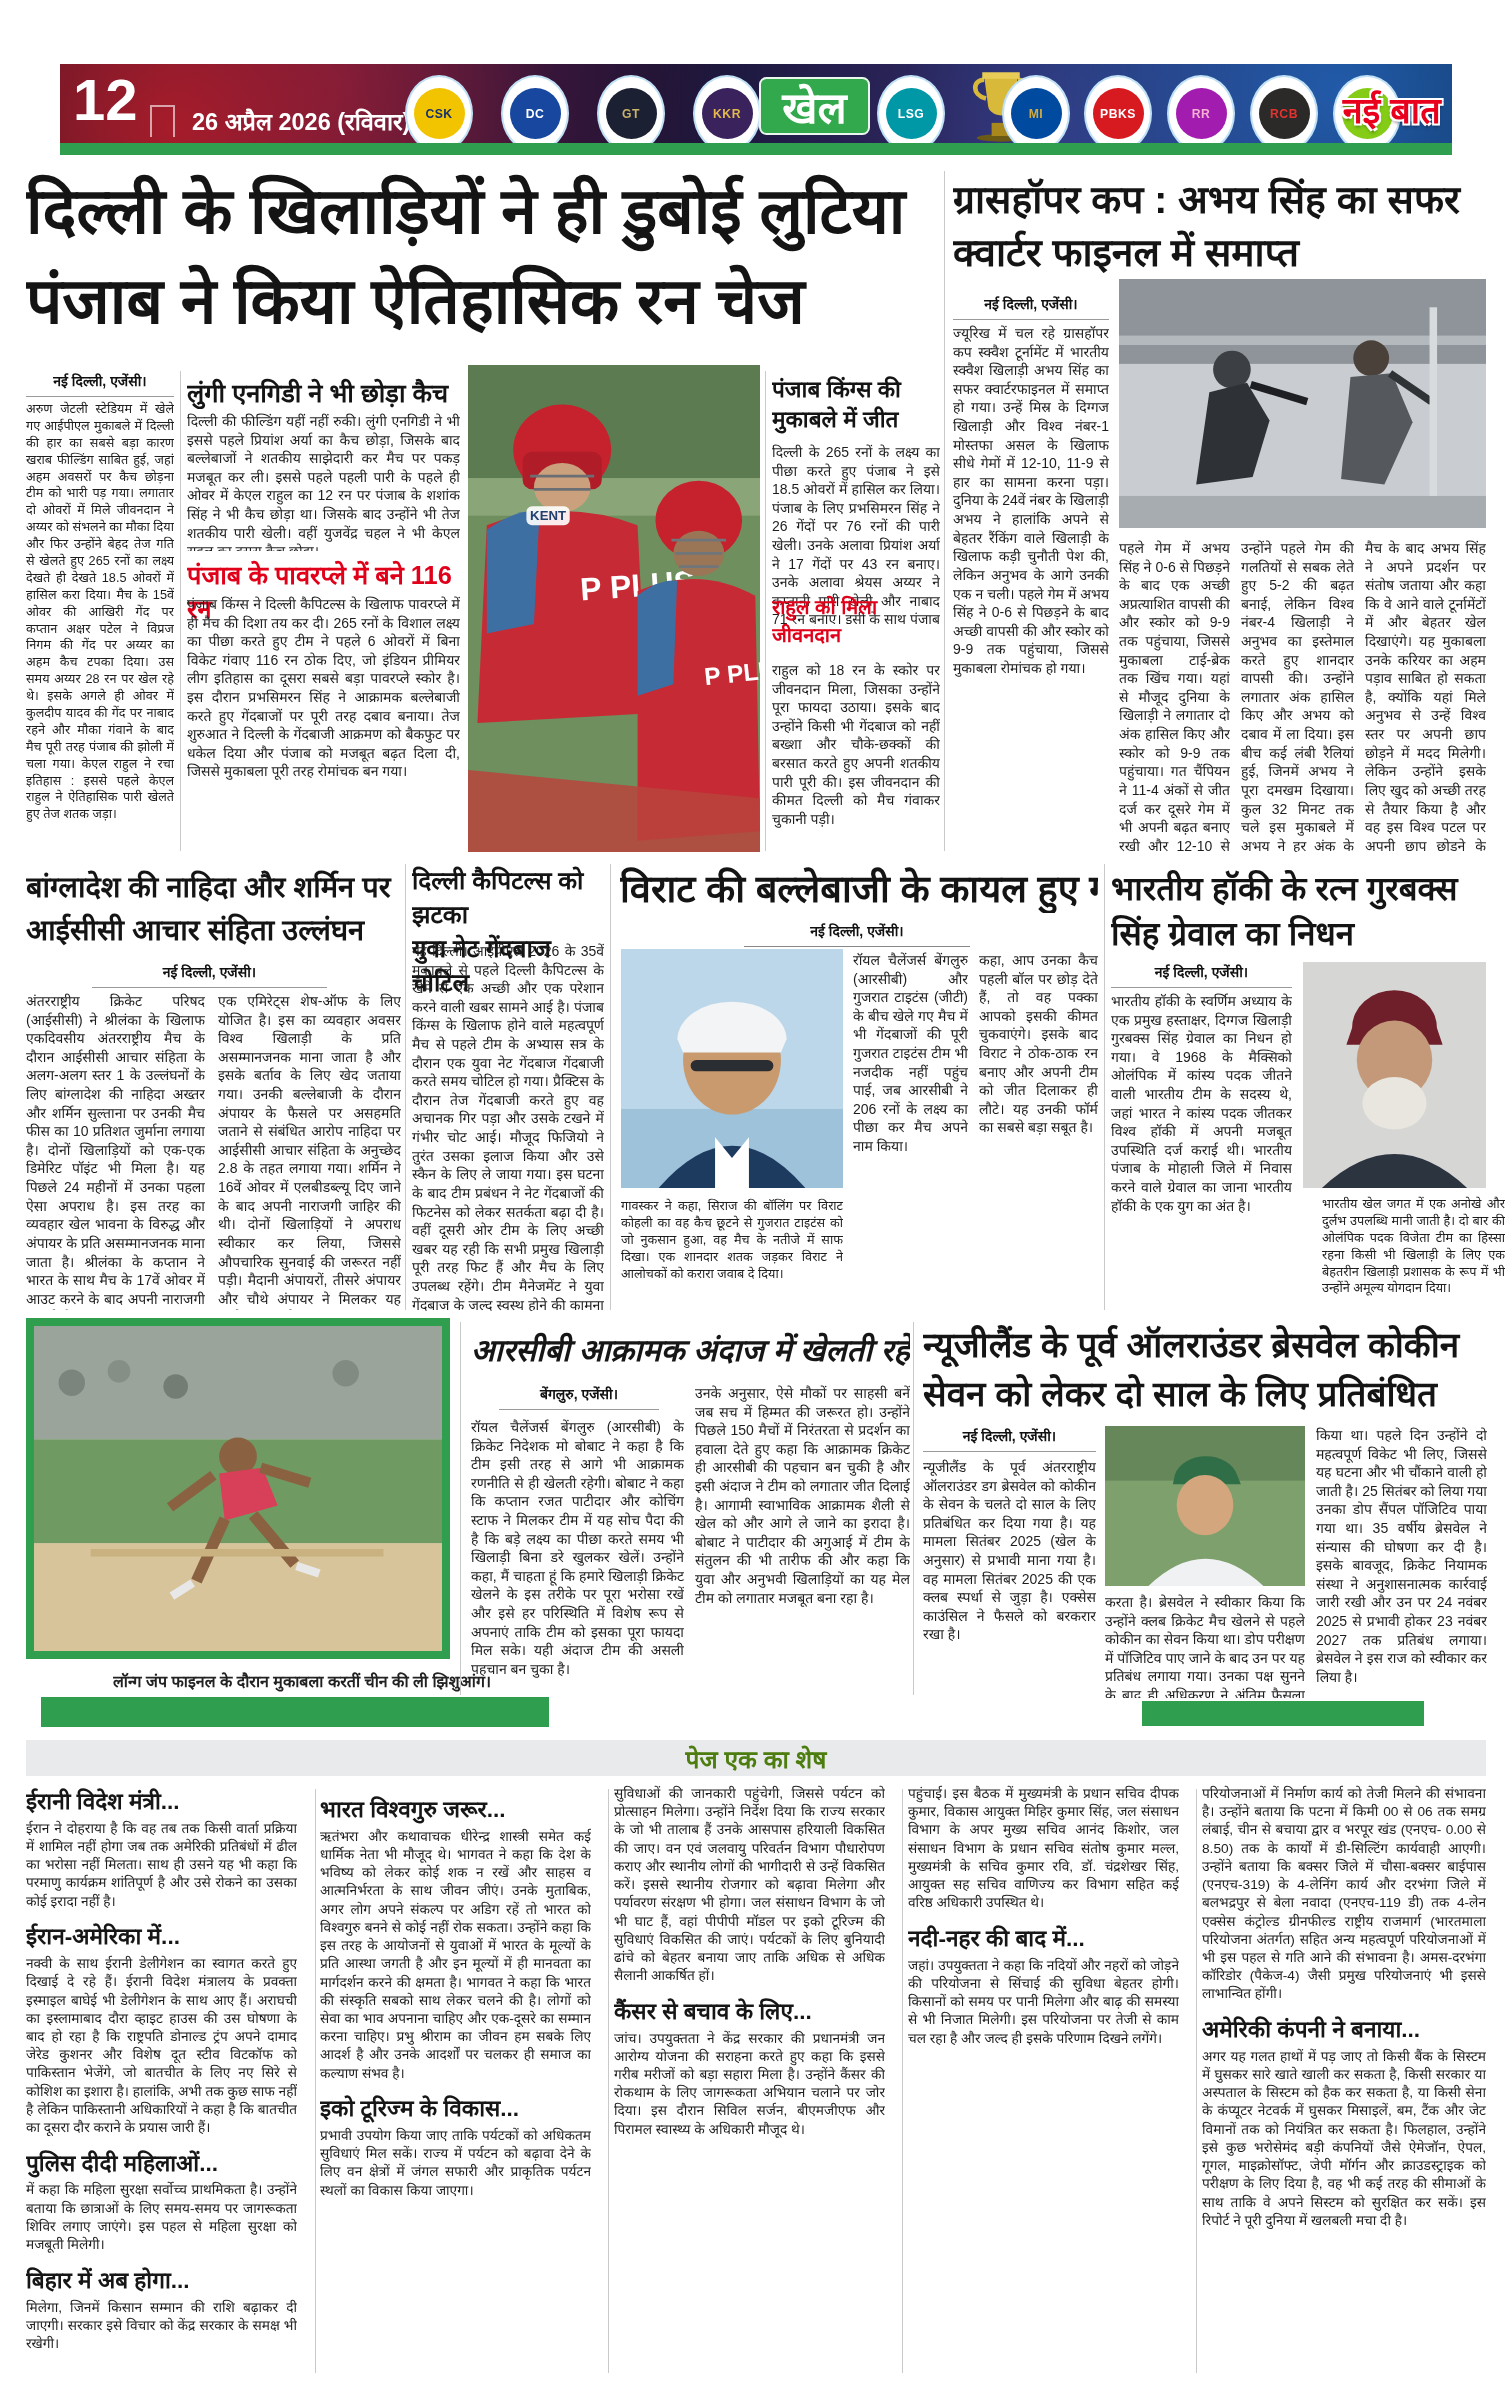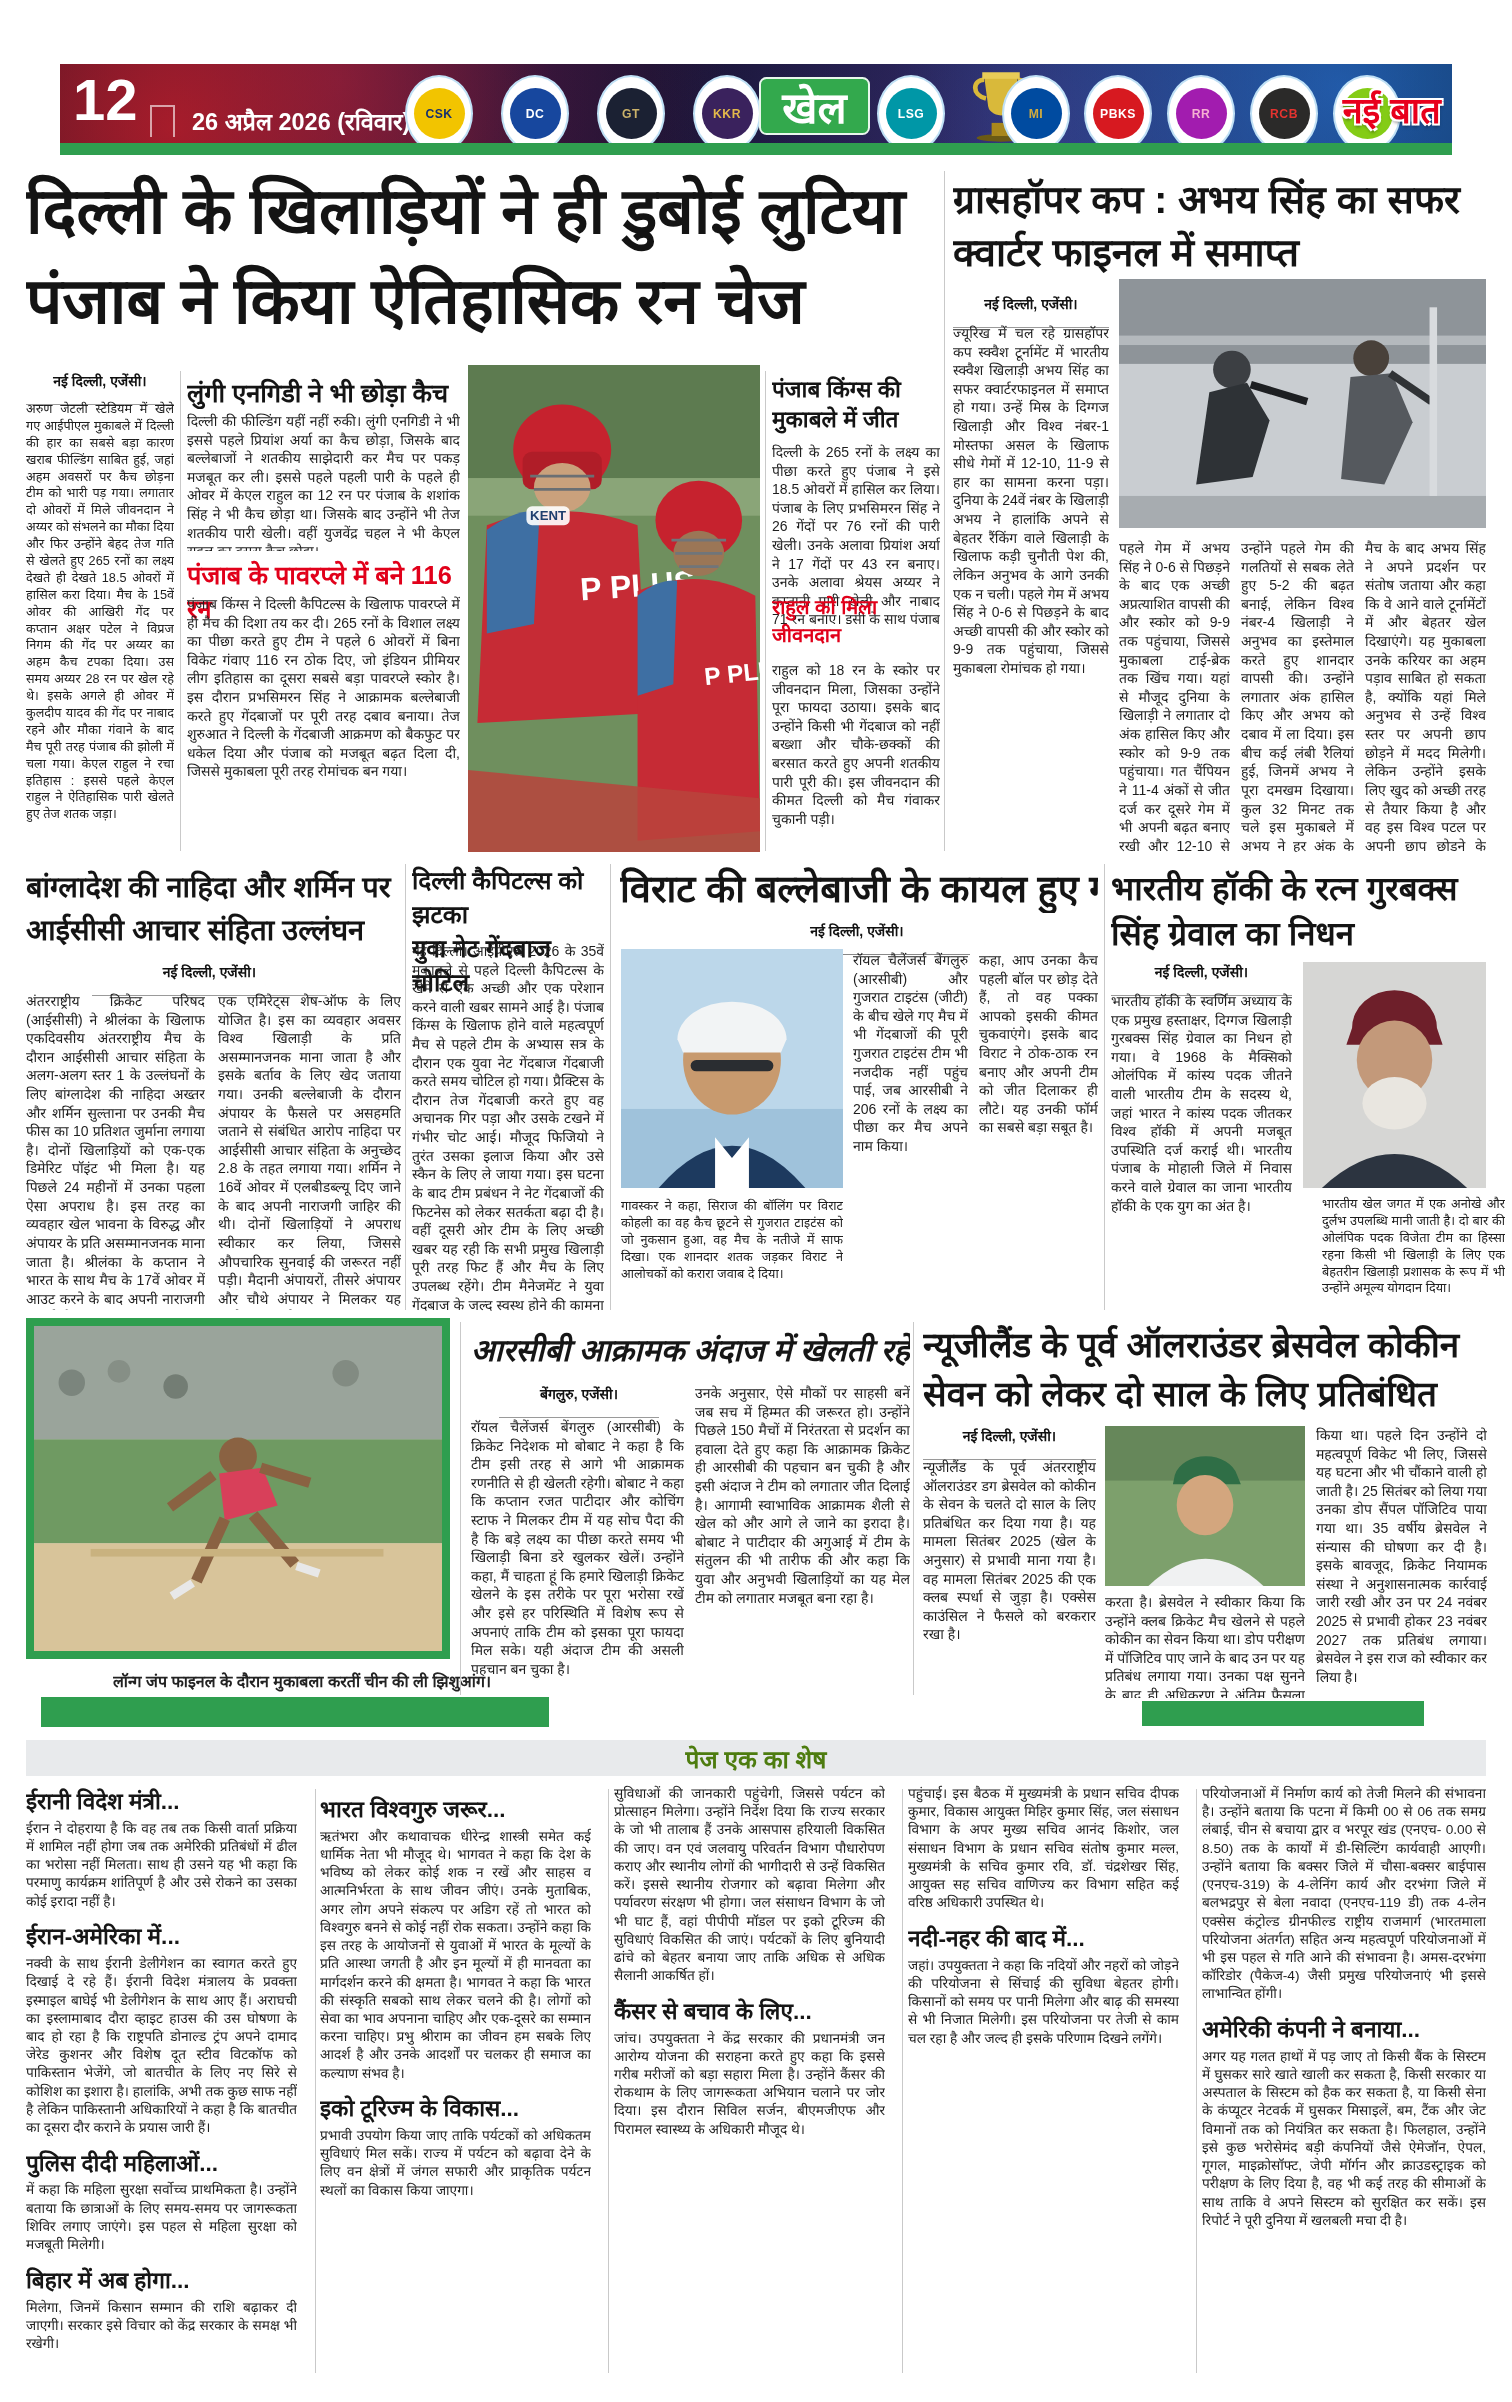--- a/index.html
+++ b/index.html
@@ -3,21 +3,21 @@
 <meta charset="utf-8">
 <style>
   *{margin:0;padding:0;box-sizing:border-box}
   html,body{background:#888}
   .page{position:relative;width:1512px;height:2402px;background:#fff;margin:0 auto;
         font-family:"Liberation Sans","DejaVu Sans",sans-serif;overflow:hidden}
   .abs{position:absolute}
   .jt{text-align:justify;color:#1e1e1e;font-size:14px;line-height:1.33;overflow:hidden}
   .small{font-size:12.7px}
   .byline{font-weight:bold;text-align:center;font-size:14px;color:#111;
-          border-bottom:0.9px solid #9a9a9a;padding-bottom:14px;overflow:hidden;white-space:nowrap}
+          border-bottom:0.9px solid #9a9a9a;padding-bottom:6px;overflow:hidden;white-space:nowrap}
   .hblack{font-weight:800;color:#141414;overflow:hidden}
   .hred{font-weight:800;color:#e1001a;overflow:hidden}
   .vr{position:absolute;width:0.9px;background:#c9c9c9}
   
   .banner{background:
       radial-gradient(circle at 8% 80%, rgba(200,30,40,.75), rgba(200,30,40,0) 30%),
       radial-gradient(circle at 20% 20%, rgba(150,40,90,.5), rgba(0,0,0,0) 35%),
       radial-gradient(circle at 92% 30%, rgba(40,120,220,.65), rgba(0,0,0,0) 35%),
       radial-gradient(circle at 70% 90%, rgba(90,60,160,.5), rgba(0,0,0,0) 40%),
       linear-gradient(90deg,#23101f,#1a1030 35%,#121a38 65%,#0d2240);overflow:hidden}

